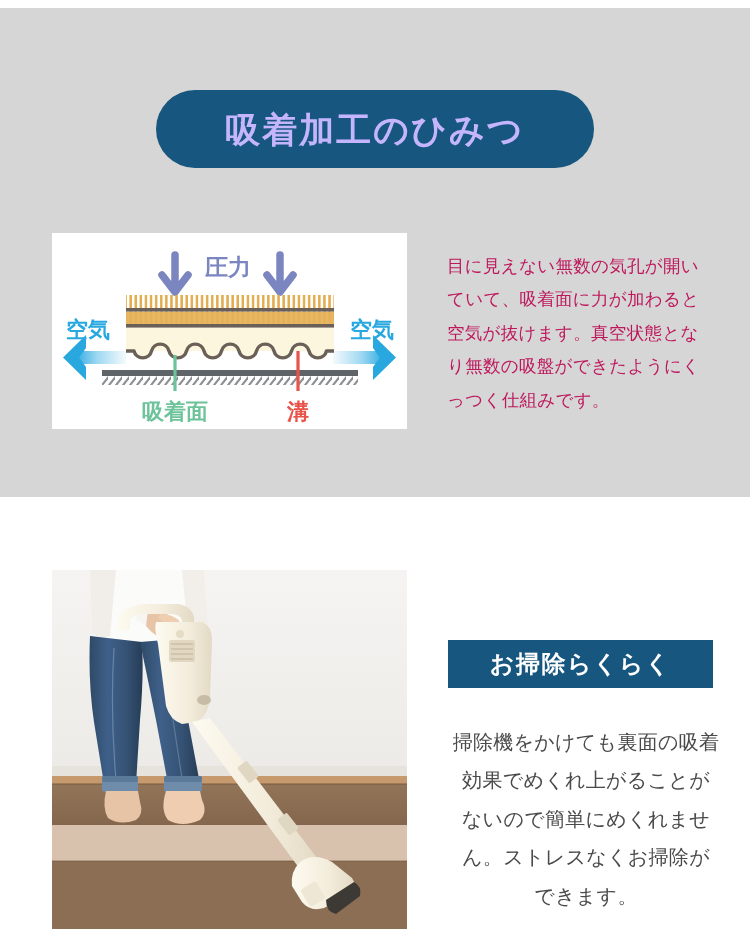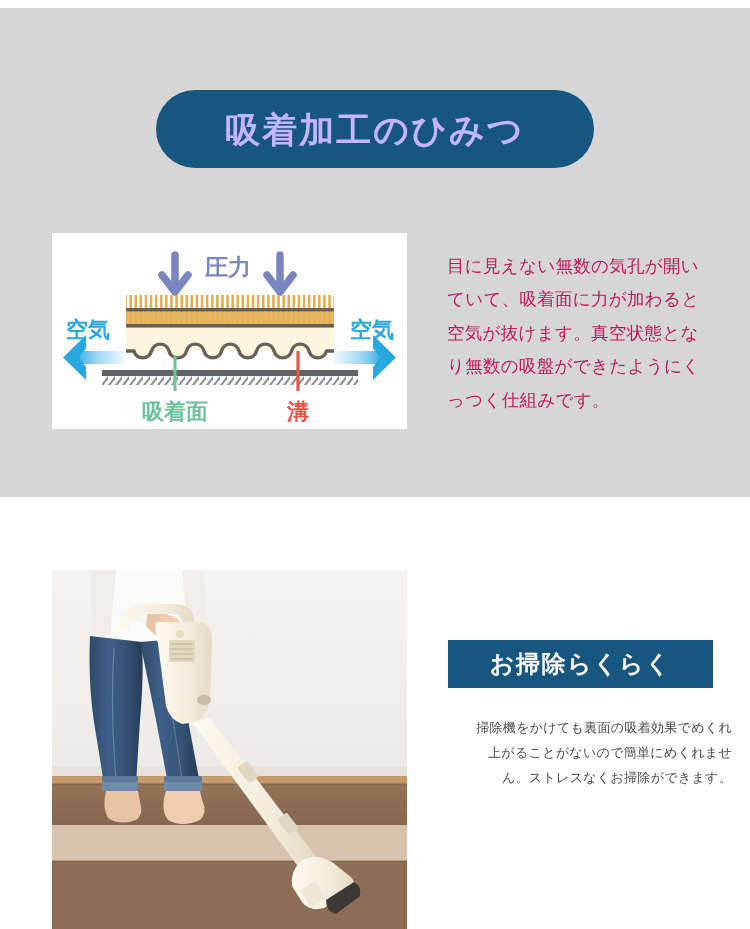--- a/index.html
+++ b/index.html
@@ -131,28 +131,28 @@
     font-size: 24px;
     font-weight: bold;
     letter-spacing: 1.5px;
     line-height: 1;
     white-space: nowrap;
   }
 
   
   #cleaning-copy {
     position: absolute;
-    left: 464px;
+    left: 452px;
     top: 206px;
     width: 268px;
     color: #4a4a4a;
-    font-size: 13px;
+    font-size: 20px;
     line-height: 1.92;
     letter-spacing: 0.3px;
-    text-align: right;
+    text-align: center;
   }
 </style>
 </head>
 <body>
 
 <div id="section-secret">
 
   <div id="title-pill">
     <span class="pill-text">吸着加工のひみつ</span>
   </div>

